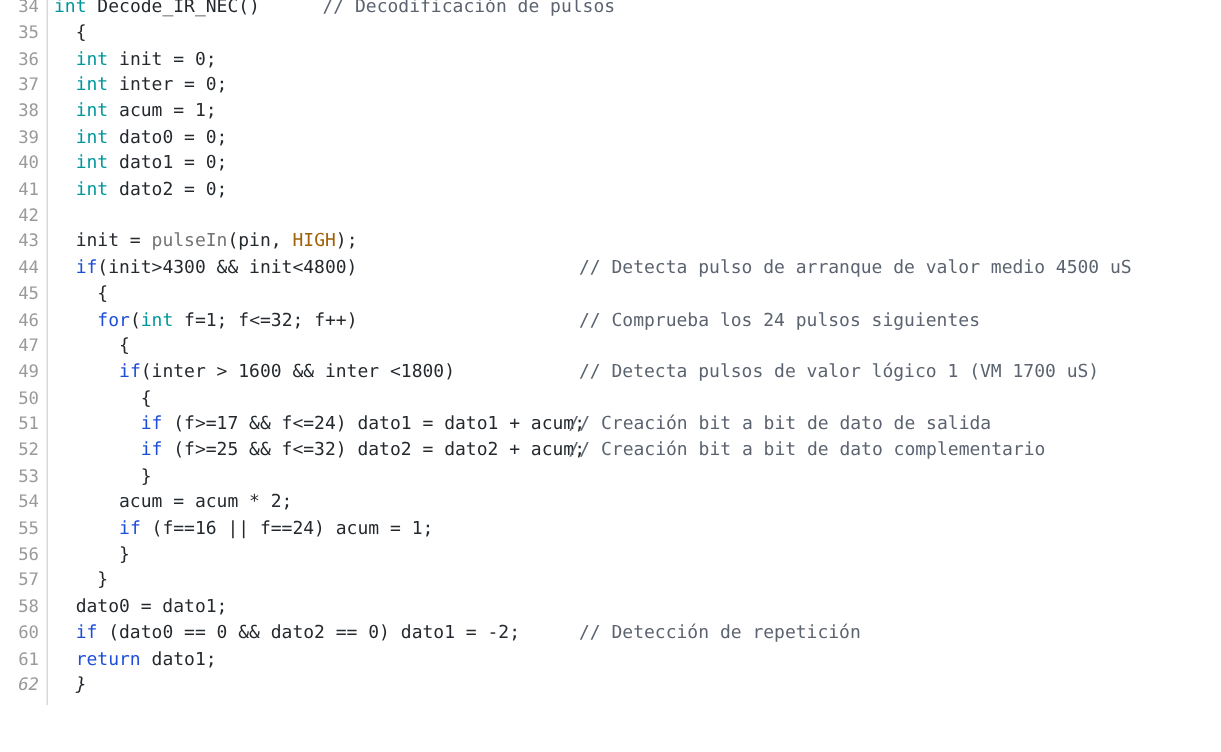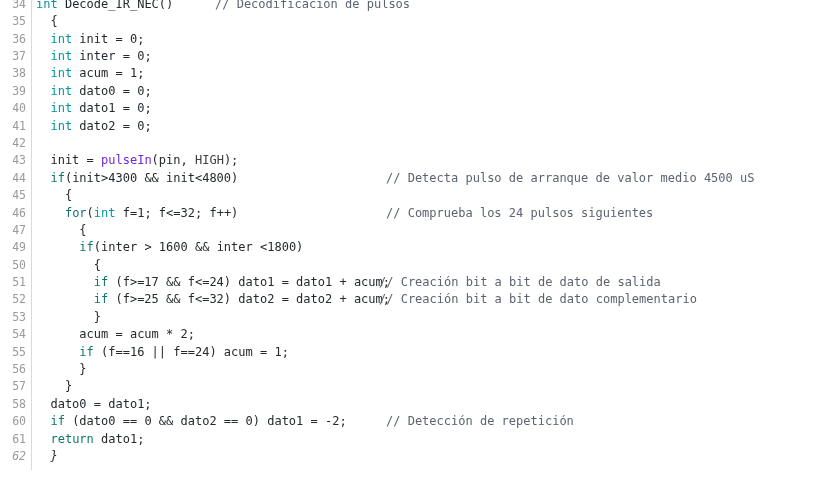--- a/index.html
+++ b/index.html
@@ -63,23 +63,23 @@
   .cm {
     position: absolute;
     top: 0;
     color: #5c6370;
     font-size: 12px;
     font-family: "DejaVu Sans Mono", "Liberation Mono", monospace;
   }
 
   
   .k-type   { color: #00979c; }   
-  .k-ctrl   { color: #0f766e; }   
-  .k-func   { color: #6d28d9; }   
-  .k-const  { color: #404040; }   
+  .k-ctrl   { color: #1d4ed8; }   
+  .k-func   { color: #737373; }   
+  .k-const  { color: #a16207; }   
   .plain    { color: #24292e; }
 </style>
 </head>
 <body>
 
 <div id="editor">
   <div id="gutter-rule"></div>
   <div id="code-body">
       <div class="code-line" style="top: 0px; margin-top: -4.2px;"><span class="ln">34</span><span class="lt"><span class="k-type">int</span><span class="plain"> Decode_IR_NEC()</span></span><span class="cm" style="left: 215px;">// Decodificación de pulsos</span></div>
       <div class="code-line" style="top: 0px;"><span class="ln">35</span><span class="lt"><span class="plain">  {</span></span></div>
@@ -88,21 +88,21 @@
       <div class="code-line" style="top: 0px;"><span class="ln">38</span><span class="lt"><span class="plain">  </span><span class="k-type">int</span><span class="plain"> acum = 1;</span></span></div>
       <div class="code-line" style="top: 0px;"><span class="ln">39</span><span class="lt"><span class="plain">  </span><span class="k-type">int</span><span class="plain"> dato0 = 0;</span></span></div>
       <div class="code-line" style="top: 0px;"><span class="ln">40</span><span class="lt"><span class="plain">  </span><span class="k-type">int</span><span class="plain"> dato1 = 0;</span></span></div>
       <div class="code-line" style="top: 0px;"><span class="ln">41</span><span class="lt"><span class="plain">  </span><span class="k-type">int</span><span class="plain"> dato2 = 0;</span></span></div>
       <div class="code-line" style="top: 0px;"><span class="ln">42</span><span class="lt"></span></div>
       <div class="code-line" style="top: 0px;"><span class="ln">43</span><span class="lt"><span class="plain">  init = </span><span class="k-func">pulseIn</span><span class="plain">(pin, </span><span class="k-const">HIGH</span><span class="plain">);</span></span></div>
       <div class="code-line" style="top: 0px;"><span class="ln">44</span><span class="lt"><span class="plain">  </span><span class="k-ctrl">if</span><span class="plain">(init&gt;4300 &amp;&amp; init&lt;4800)</span></span><span class="cm" style="left: 386px;">// Detecta pulso de arranque de valor medio 4500 uS</span></div>
       <div class="code-line" style="top: 0px;"><span class="ln">45</span><span class="lt"><span class="plain">    {</span></span></div>
       <div class="code-line" style="top: 0px;"><span class="ln">46</span><span class="lt"><span class="plain">    </span><span class="k-ctrl">for</span><span class="plain">(</span><span class="k-type">int</span><span class="plain"> f=1; f&lt;=32; f++)</span></span><span class="cm" style="left: 386px;">// Comprueba los 24 pulsos siguientes</span></div>
       <div class="code-line" style="top: 0px;"><span class="ln">47</span><span class="lt"><span class="plain">      {</span></span></div>
-      <div class="code-line" style="top: 0px;"><span class="ln">49</span><span class="lt"><span class="plain">      </span><span class="k-ctrl">if</span><span class="plain">(inter &gt; 1600 &amp;&amp; inter &lt;1800)</span></span></div>
+      <div class="code-line" style="top: 0px;"><span class="ln">49</span><span class="lt"><span class="plain">      </span><span class="k-ctrl">if</span><span class="plain">(inter &gt; 1600 &amp;&amp; inter &lt;1800)</span></span><span class="cm" style="left: 386px;">// Detecta pulsos de valor lógico 1 (VM 1700 uS)</span></div>
       <div class="code-line" style="top: 0px;"><span class="ln">50</span><span class="lt"><span class="plain">        {</span></span></div>
       <div class="code-line" style="top: 0px;"><span class="ln">51</span><span class="lt"><span class="plain">        </span><span class="k-ctrl">if</span><span class="plain"> (f&gt;=17 &amp;&amp; f&lt;=24) dato1 = dato1 + acum;</span></span><span class="cm" style="left: 379px;">// Creación bit a bit de dato de salida</span></div>
       <div class="code-line" style="top: 0px;"><span class="ln">52</span><span class="lt"><span class="plain">        </span><span class="k-ctrl">if</span><span class="plain"> (f&gt;=25 &amp;&amp; f&lt;=32) dato2 = dato2 + acum;</span></span><span class="cm" style="left: 379px;">// Creación bit a bit de dato complementario</span></div>
       <div class="code-line" style="top: 0px;"><span class="ln">53</span><span class="lt"><span class="plain">        }</span></span></div>
       <div class="code-line" style="top: 0px;"><span class="ln">54</span><span class="lt"><span class="plain">      acum = acum * 2;</span></span></div>
       <div class="code-line" style="top: 0px;"><span class="ln">55</span><span class="lt"><span class="plain">      </span><span class="k-ctrl">if</span><span class="plain"> (f==16 || f==24) acum = 1;</span></span></div>
       <div class="code-line" style="top: 0px;"><span class="ln">56</span><span class="lt"><span class="plain">      }</span></span></div>
       <div class="code-line" style="top: 0px;"><span class="ln">57</span><span class="lt"><span class="plain">    }</span></span></div>
       <div class="code-line" style="top: 0px;"><span class="ln">58</span><span class="lt"><span class="plain">  dato0 = dato1;</span></span></div>
       <div class="code-line" style="top: 0px;"><span class="ln">60</span><span class="lt"><span class="plain">  </span><span class="k-ctrl">if</span><span class="plain"> (dato0 == 0 &amp;&amp; dato2 == 0) dato1 = -2;</span></span><span class="cm" style="left: 386px;">// Detección de repetición</span></div>

